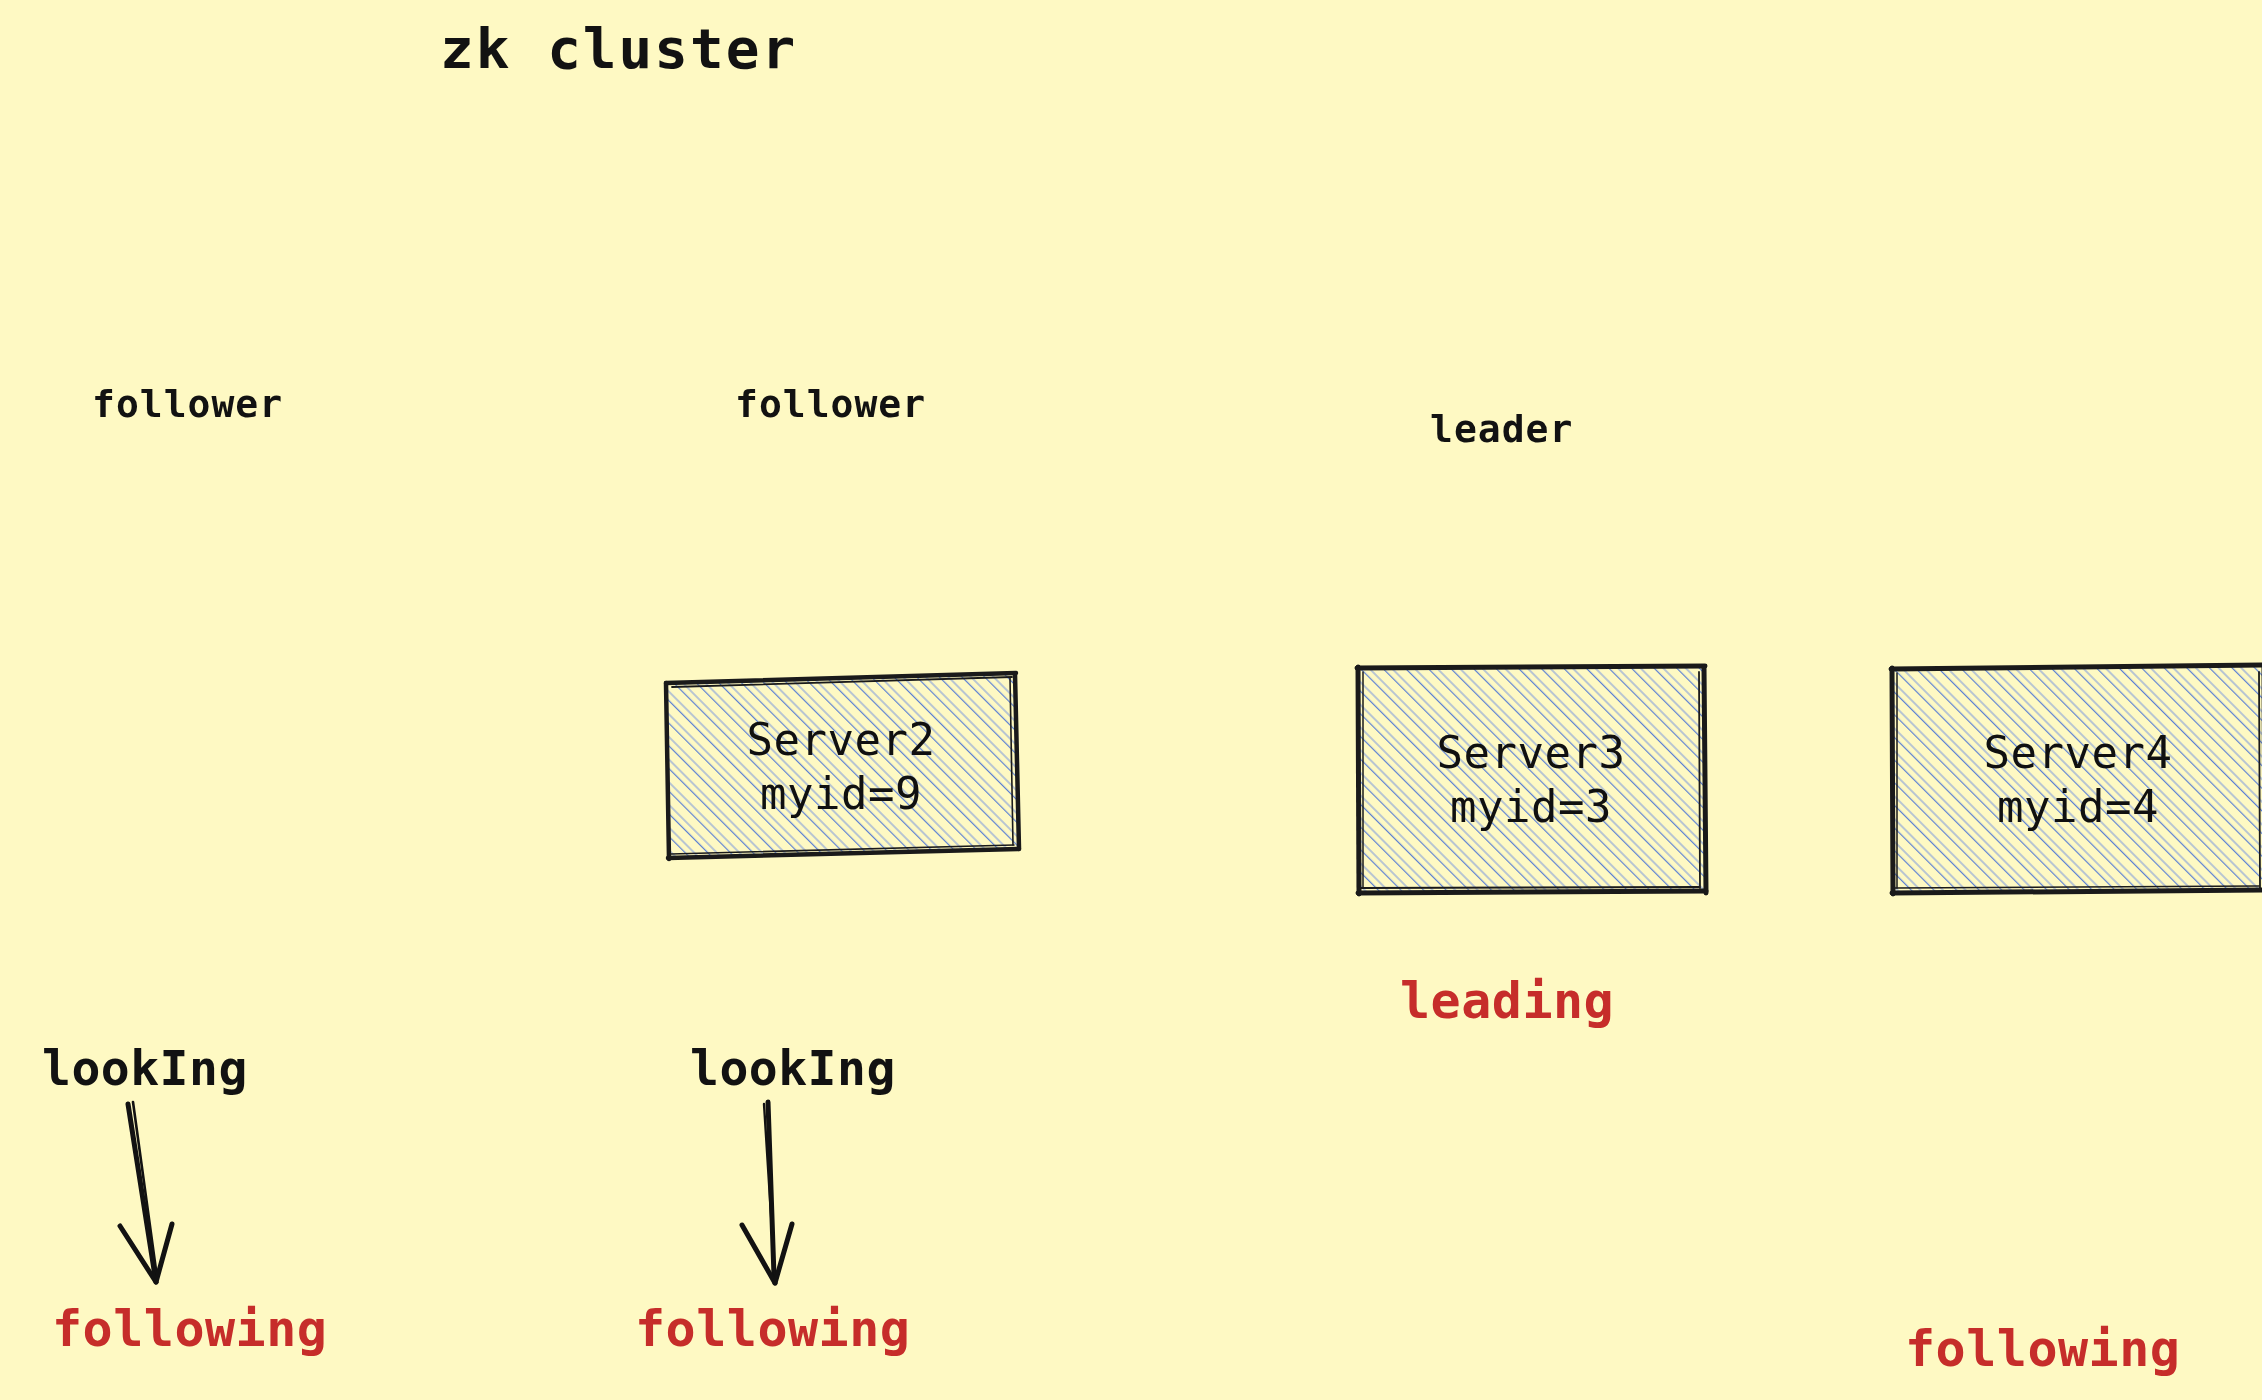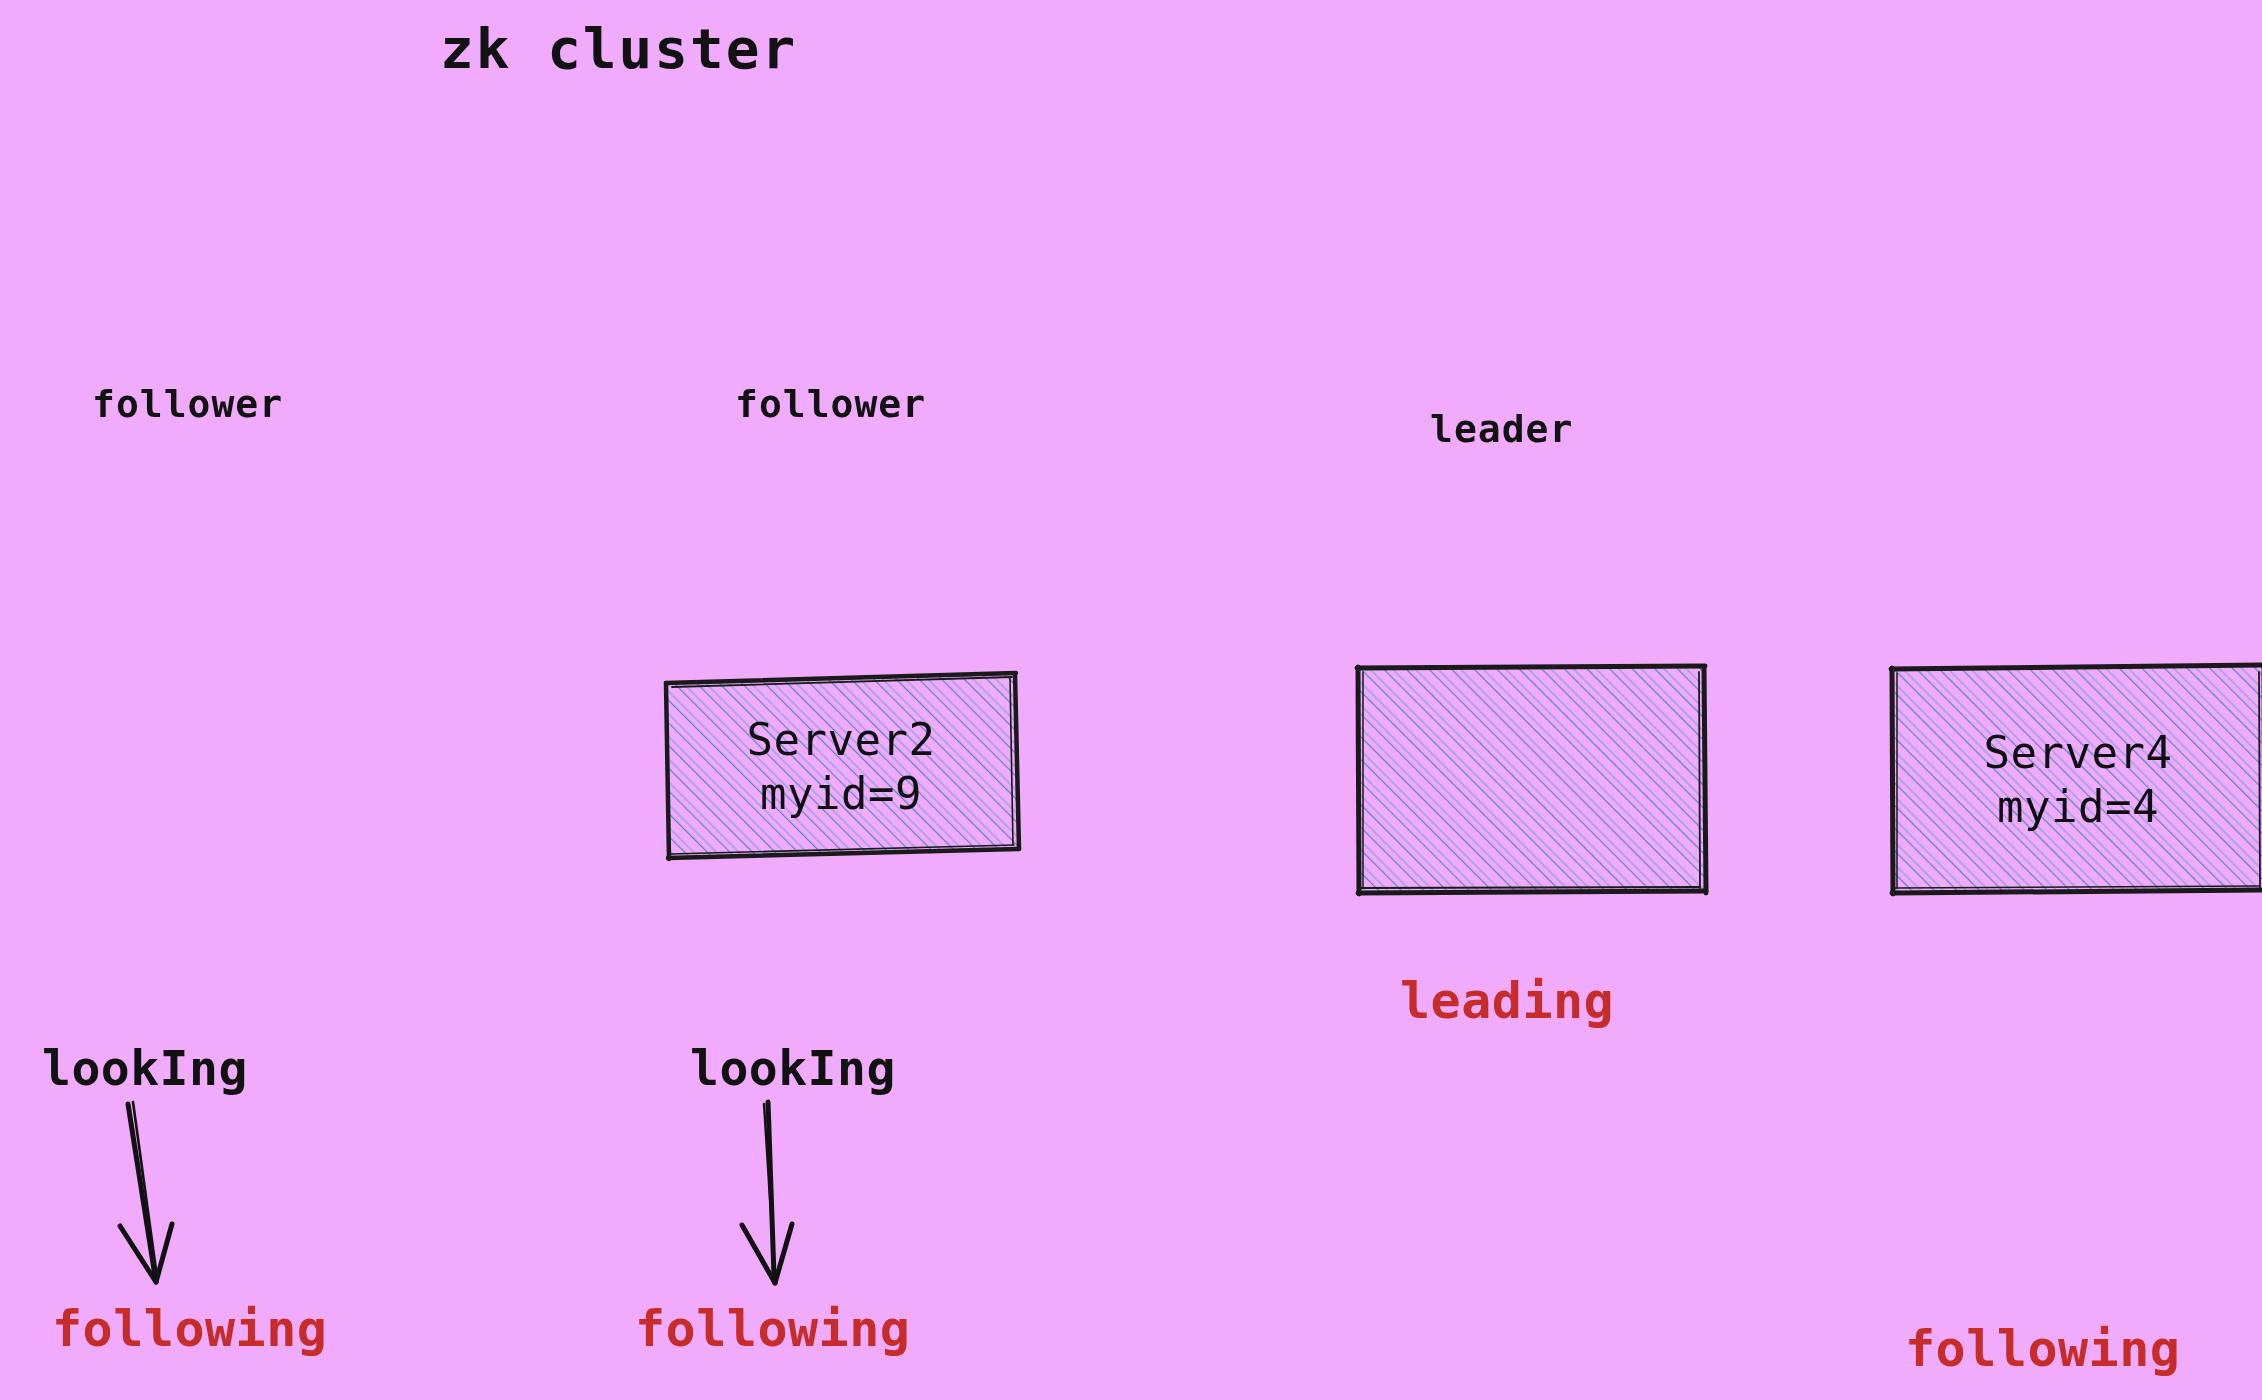--- a/index.html
+++ b/index.html
@@ -4,21 +4,21 @@
 <style>
   html, body {
     margin: 0;
     padding: 0;
     background: #ffffff;
   }
   #canvas {
     position: relative;
     width: 2262px;
     height: 1400px;
-    background: #f0abfc;
+    background: #fef9c3;
     overflow: hidden;
     font-family: "DejaVu Sans Mono", "Liberation Mono", monospace;
   }
 
   .txt {
     position: absolute;
     white-space: nowrap;
     color: #121212;
     font-weight: 500;
     letter-spacing: 0.5px;
@@ -145,20 +145,24 @@
       </defs>
       <path d="M3,5 L349,3 L350,228 L4,230 Z" fill="url(#hatch2)" stroke="none"></path>
       <path d="M2,4 L350,2" stroke="#1a1a1a" stroke-width="5" fill="none" stroke-linecap="round"></path>
       <path d="M349,3 L351,229" stroke="#1a1a1a" stroke-width="5" fill="none" stroke-linecap="round"></path>
       <path d="M344,8 L345,224" stroke="#1a1a1a" stroke-width="1.8" fill="none" stroke-linecap="round"></path>
       <path d="M3,229 L351,227" stroke="#1a1a1a" stroke-width="5" fill="none" stroke-linecap="round"></path>
       <path d="M6,224 L344,223" stroke="#1a1a1a" stroke-width="1.8" fill="none" stroke-linecap="round"></path>
       <path d="M3,3 L4,230" stroke="#1a1a1a" stroke-width="5" fill="none" stroke-linecap="round"></path>
       <path d="M8,8 L8,224" stroke="#1a1a1a" stroke-width="1.5" fill="none" stroke-linecap="round"></path>
     </svg>
+    <div class="box-label">
+      <div>Server3</div>
+      <div>myid=3</div>
+    </div>
   </div>
 
   <div class="server-box" id="box-3">
     <svg class="box-art" viewBox="0 0 380 232" preserveAspectRatio="none">
       <defs>
         <pattern id="hatch3" width="16" height="16" patternUnits="userSpaceOnUse" patternTransform="rotate(-45)">
           <line x1="0" y1="0" x2="0" y2="16" stroke="#5a7fd4" stroke-width="2.4"></line>
           <line x1="7" y1="0" x2="7" y2="16" stroke="#7e9ade" stroke-width="1.1"></line>
         </pattern>
       </defs>

